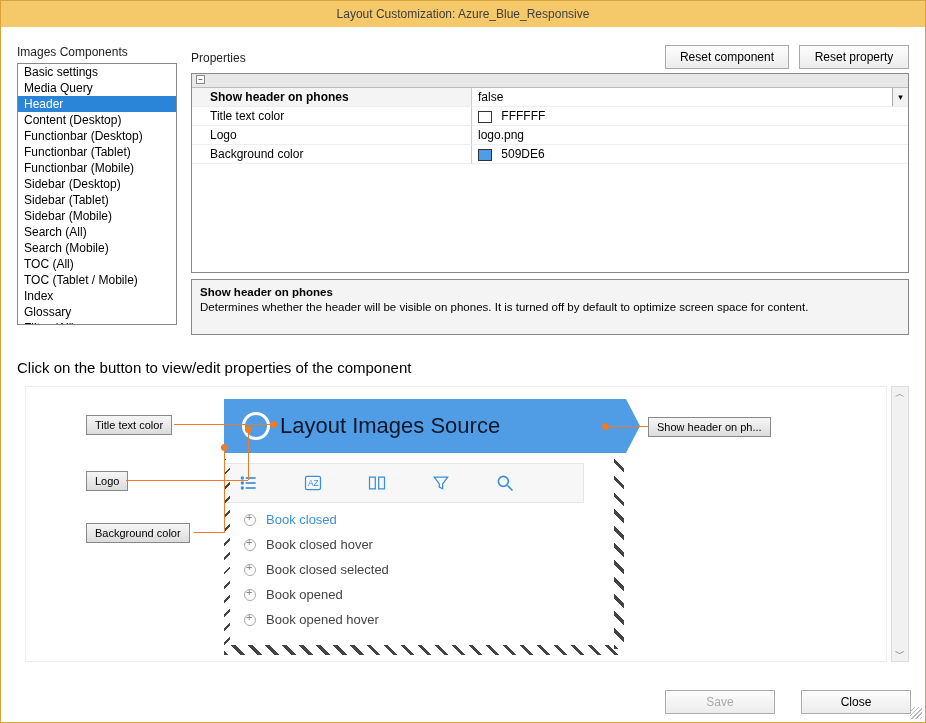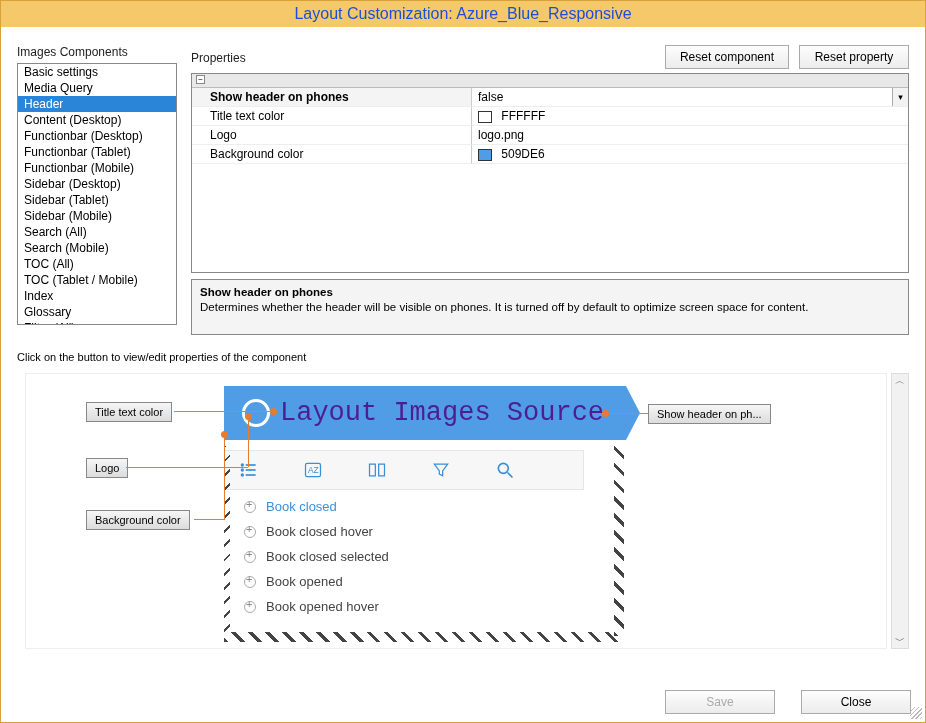--- a/index.html
+++ b/index.html
@@ -1,18 +1,18 @@
 <!DOCTYPE html>
 <html><head>
 <meta charset="utf-8">
 <style>
 * { box-sizing: border-box; margin: 0; padding: 0; font-family: "Segoe UI", Tahoma, sans-serif; }
 body { background: #fff; width: 926px; height: 723px; overflow: hidden; }
 .window { border: 1px solid #d8a23a; width: 926px; height: 723px; display: flex; flex-direction: column; background: #fff; }
-.titlebar { background: #f5c96a; height: 26px; text-align: center; font-size: 16px; line-height: 26px; color: #1d4ed8; }
+.titlebar { background: #f5c96a; height: 26px; text-align: center; font-size: 12px; line-height: 26px; color: #404040; }
 .content { flex: 1; padding: 18px 16px 8px 16px; display: flex; flex-direction: column; gap: 6px; }
 .top-row { display: flex; gap: 14px; }
 .col-left { width: 160px; }
 .col-right { flex: 1; }
 .label { font-size: 12px; color: #222; margin-bottom: 4px; display: block; }
 .listbox { border: 1px solid #888; height: 262px; overflow-y: scroll; background: #fff; font-size: 12px; }
 .listbox .item { padding: 1px 6px; cursor: default; white-space: nowrap; }
 .listbox .item.selected { background: #2a84d8; color: #fff; }
 .listbox::-webkit-scrollbar { width: 16px; }
 .listbox::-webkit-scrollbar-track { background: #f0f0f0; }
@@ -26,29 +26,29 @@
 .pg-head .collapse { position: absolute; left: 4px; top: 1px; width: 9px; height: 9px; border: 1px solid #888; font-size: 8px; line-height: 7px; text-align: center; background: #fff; }
 .pg-rows { display: table; width: 100%; }
 .pg-row { display: table-row; }
 .pg-cell-name { display: table-cell; width: 280px; padding: 2px 4px 2px 18px; border-bottom: 1px solid #eee; border-right: 1px solid #ccc; }
 .pg-cell-name.bold { font-weight: bold; background: #f4f4f4; }
 .pg-cell-val { display: table-cell; padding: 2px 6px; border-bottom: 1px solid #eee; position: relative; }
 .swatch { display: inline-block; width: 14px; height: 12px; border: 1px solid #333; vertical-align: middle; margin-right: 6px; }
 .dropbtn { position: absolute; right: 0; top: 0; bottom: 0; width: 16px; border-left: 1px solid #aaa; background: #f2f2f2; text-align: center; font-size: 9px; line-height: 18px; }
 .desc-box { border: 1px solid #888; border-top: 1px solid #888; margin-top: 6px; padding: 6px 8px; font-size: 11.5px; background: #f4f4f4; height: 56px; }
 .desc-box .dtitle { font-weight: bold; margin-bottom: 3px; }
-.hint { font-size: 11px; margin-top: 10px; }
+.hint { font-size: 15px; margin-top: 18px; }
 .preview-wrap { margin-top: 4px; position: relative; height: 276px; }
 .preview { position: absolute; left: 8px; right: 22px; top: 0; bottom: 0; background: #fff; border: 1px solid #eee; }
 .vscroll { position: absolute; right: 0; top: 0; bottom: 0; width: 18px; background: #f1f1f1; border: 1px solid #ddd; display: flex; flex-direction: column; justify-content: space-between; align-items: center; font-size: 10px; color: #555; }
 .callout { position: absolute; background: linear-gradient(#f6f6f6,#dcdcdc); border: 1px solid #888; font-size: 11px; padding: 3px 8px; white-space: nowrap; }
 .header-banner { position: absolute; left: 198px; top: 12px; width: 402px; height: 54px; background: #509DE6; display: flex; align-items: center; gap: 10px; padding-left: 18px; }
 .header-banner::after { content:""; position:absolute; right:-14px; top:0; border-top:27px solid transparent; border-bottom:27px solid transparent; border-left:14px solid #509DE6; }
 .logo-circle { width: 28px; height: 28px; border: 3px solid #fff; border-radius: 50%; }
-.banner-text { color: #4c1d95; font-size: 27px; font-weight: 300; font-family: Liberation Mono, monospace; }
+.banner-text { color: #0f172a; font-size: 22px; font-weight: 300; }
 .toolbar { position: absolute; left: 198px; top: 76px; width: 360px; height: 40px; background: #f7f7f7; border: 1px solid #e6e6e6; display: flex; align-items: center; gap: 44px; padding: 0 14px; }
 .ticon { width: 20px; height: 20px; }
 .toc-list { position: absolute; left: 198px; top: 120px; width: 360px; font-size: 13px; color: #444; }
 .toc-list .trow { display: flex; align-items: center; gap: 10px; padding: 5px 20px; }
 .toc-list .trow.active { color: #3a8fd8; }
 .plus { width: 12px; height: 12px; border: 1px solid #aaa; border-radius: 50%; position: relative; }
 .plus::before { content: "+"; position: absolute; left: 1px; top: -4px; font-size: 11px; color: #888; }
 .zig { position: absolute; background-image: repeating-linear-gradient(45deg,#444 0,#444 2px,transparent 2px,transparent 8px); }
 .zig-v-left  { left:198px;  top:72px;  width:6px; height:190px; background-image: repeating-linear-gradient(135deg,#444 0,#444 2px,transparent 2px,transparent 10px); }
 .zig-v-right { left:588px; top:72px;  width:10px; height:190px; background-image: repeating-linear-gradient(45deg,#444 0,#444 3px,transparent 3px,transparent 12px); }

